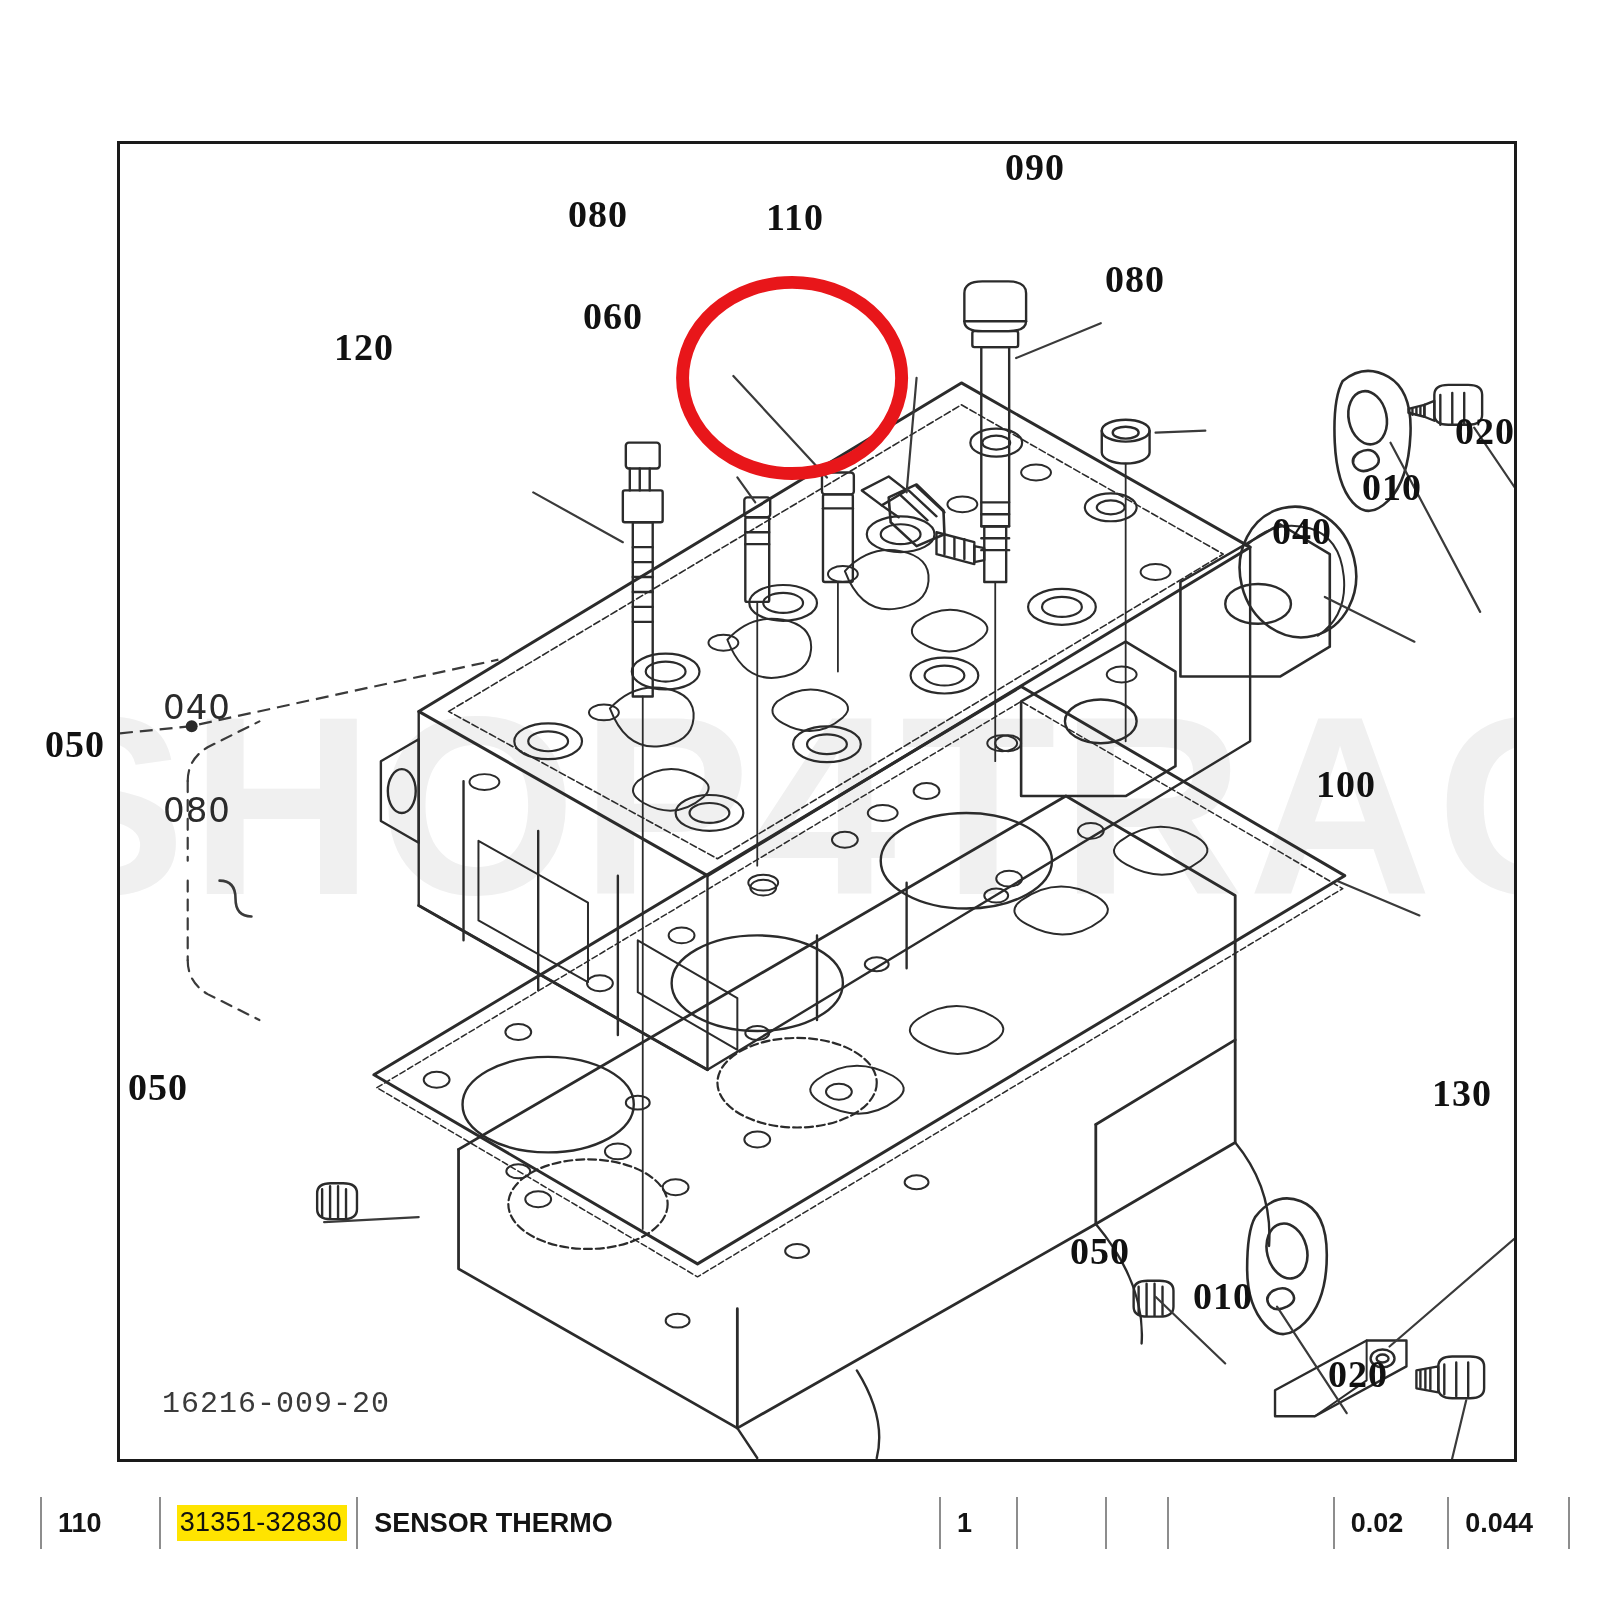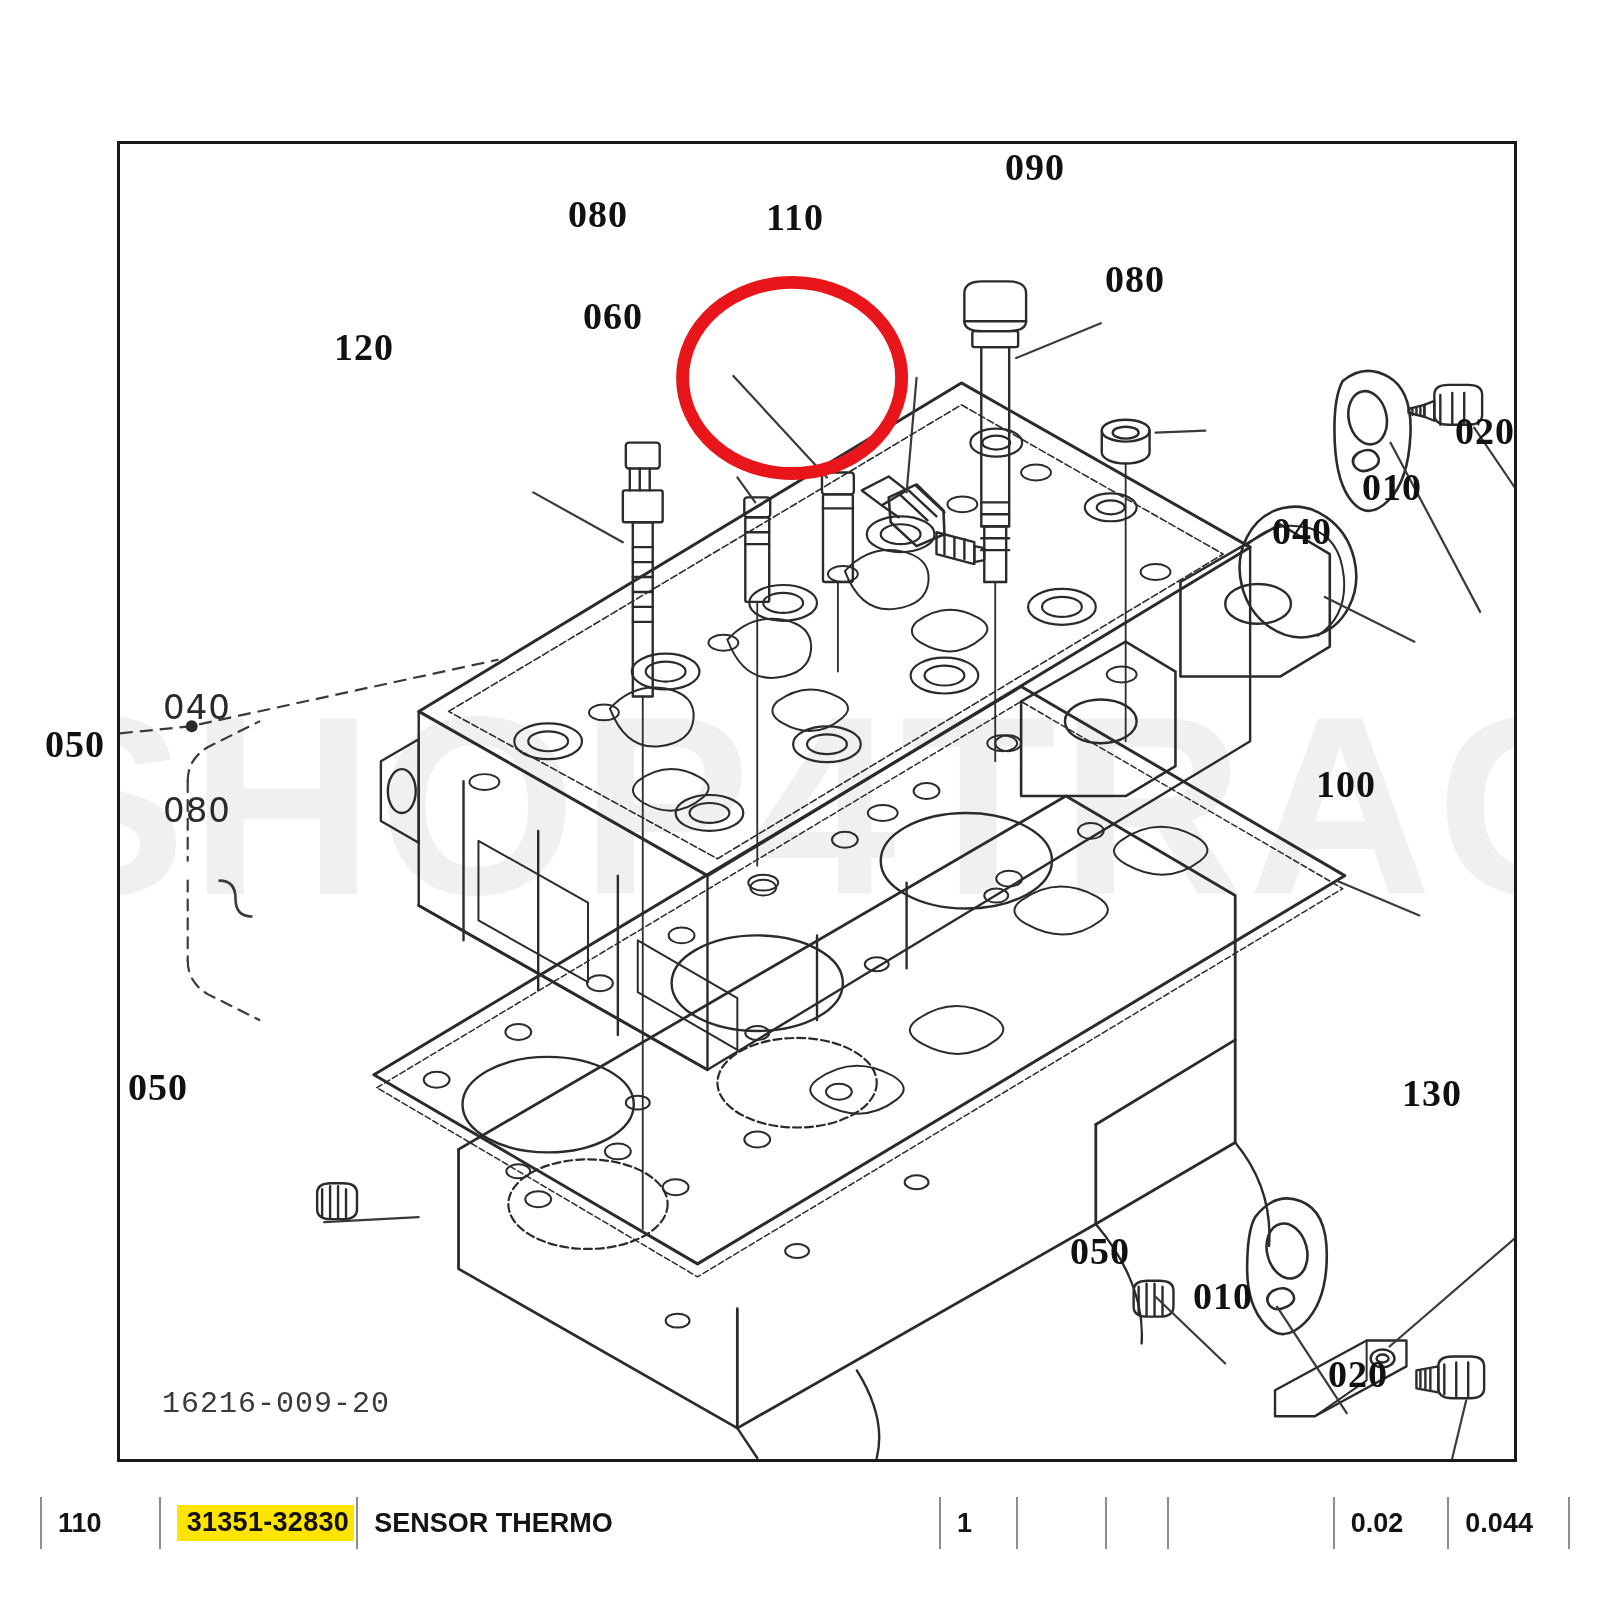--- a/index.html
+++ b/index.html
@@ -126,23 +126,23 @@
   .c-desc  { width: 590px; }
   .c-qty   { width: 78px; }
   .c-e1    { width: 90px; }
   .c-e2    { width: 62px; }
   .c-e3    { width: 168px; }
   .c-w1    { width: 116px; }
   .c-w2    { width: 124px; text-align: right; }
 
   .part-highlight {
     background: #ffe400;
-    padding: 2px 5px 3px 10px;
+    padding: 2px 5px 3px 3px;
     color: #111111;
-    font-weight: bold;
+    font-weight: normal;
     letter-spacing: 0.3px;
   }
 
   .num-right { justify-content: flex-start; }
 </style>
 </head>
 <body>
 
 <div id="page">
 
@@ -455,21 +455,21 @@
   <div class="callout" style="left:583px;  top:297px;">060</div>
   <div class="callout" style="left:334px;  top:328px;">120</div>
   <div class="callout" style="left:1455px; top:412px;">020</div>
   <div class="callout" style="left:1362px; top:468px;">010</div>
   <div class="callout" style="left:1272px; top:512px;">040</div>
   <div class="callout" style="left:45px;   top:725px;">050</div>
   <div class="callout small" style="left:163px; top:690px;">040</div>
   <div class="callout small" style="left:163px; top:793px;">080</div>
   <div class="callout" style="left:1316px; top:765px;">100</div>
   <div class="callout" style="left:128px;  top:1068px;">050</div>
-  <div class="callout" style="left:1402px; top:1074px;text-align:right;">130</div>
+  <div class="callout" style="left:1432px; top:1074px;text-align:right;">130</div>
   <div class="callout" style="left:1070px; top:1232px;">050</div>
   <div class="callout" style="left:1193px; top:1277px;">010</div>
   <div class="callout" style="left:1328px; top:1355px;">020</div>
 
   <div id="parts-table">
     <div class="cell c-ref">110</div>
     <div class="cell c-part">
       <span class="part-highlight">31351-32830</span>
     </div>
     <div class="cell c-desc">SENSOR THERMO</div>

